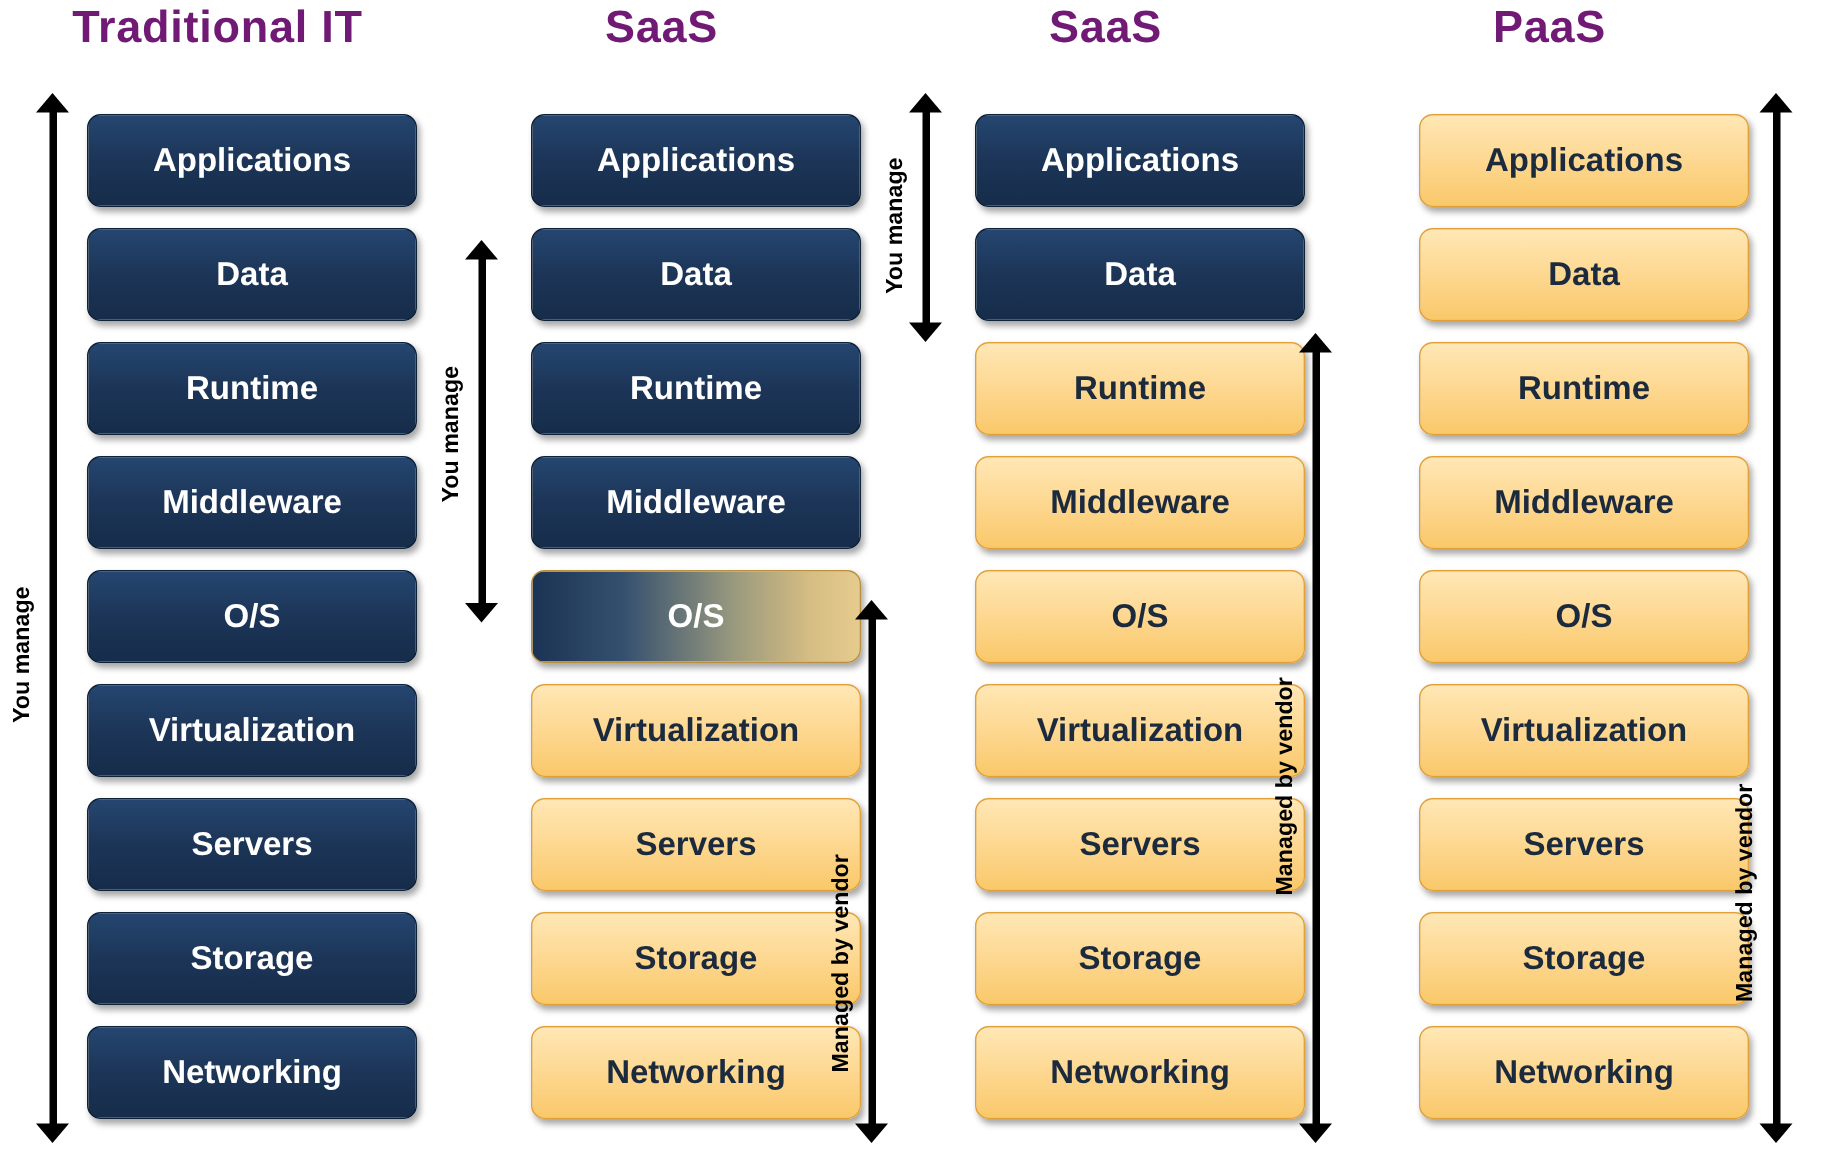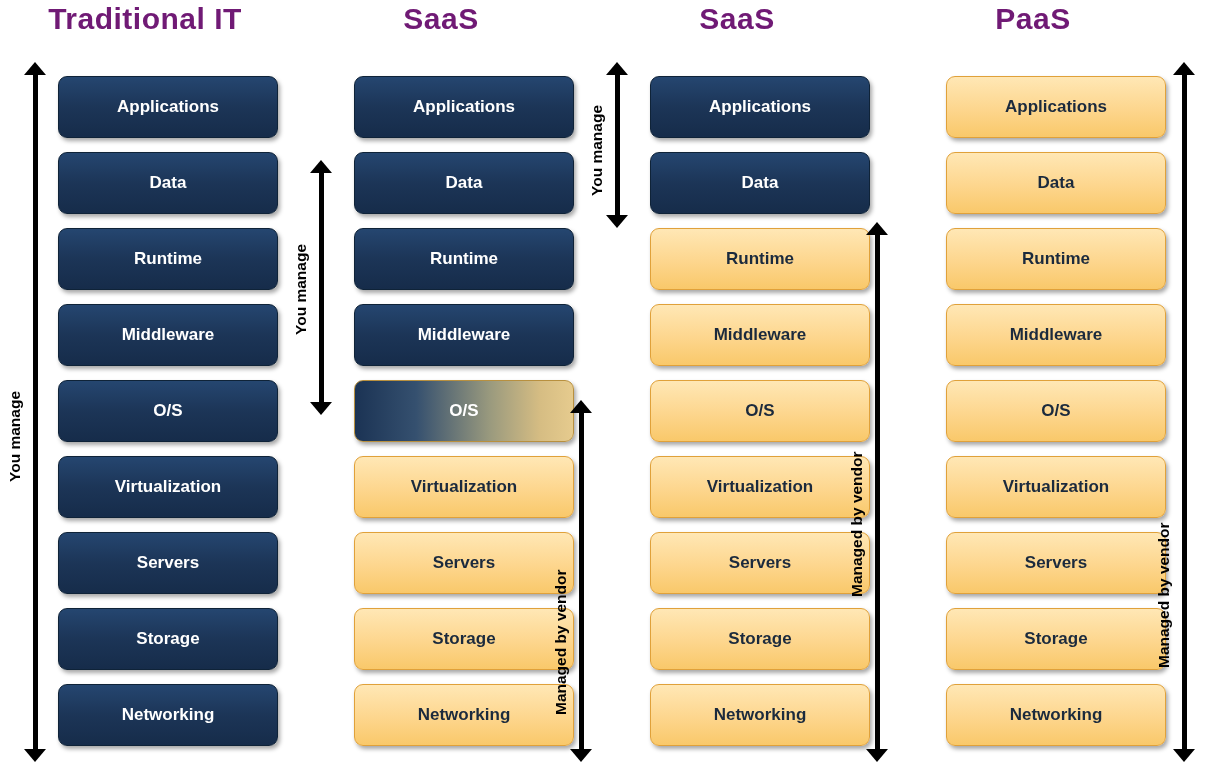--- a/index.html
+++ b/index.html
@@ -41,21 +41,21 @@
     left: 58px;
     width: 220px;
   }
   .layer {
     height: 62px;
     margin-bottom: 14px;
     border-radius: 9px;
     display: flex;
     align-items: center;
     justify-content: center;
-    font-size: 17px;
+    font-size: 22px;
     font-weight: bold;
     box-sizing: border-box;
     box-shadow: 2px 3px 4px rgba(0,0,0,0.35);
   }
   .layer.dark {
     background: linear-gradient(to bottom, #254670 0%, #1c3557 50%, #162c4a 100%);
     border: 1px solid #0f2338;
     color: #ffffff;
   }
   .layer.light {

